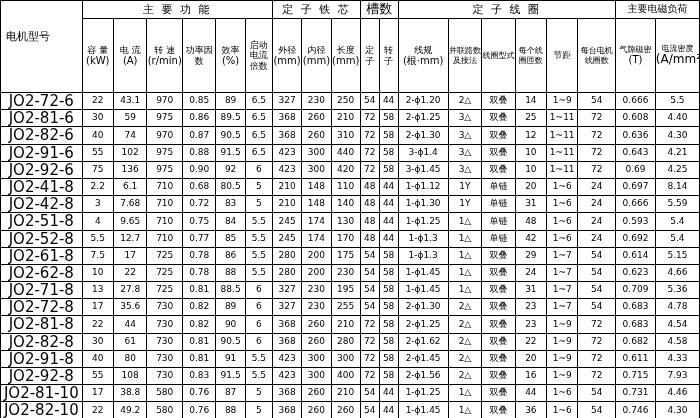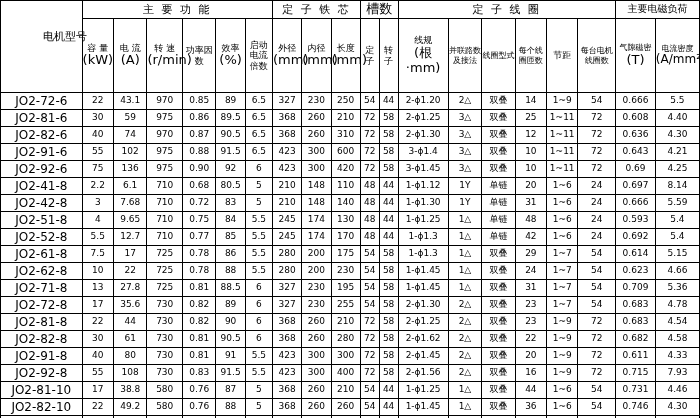--- a/index.html
+++ b/index.html
@@ -41,26 +41,26 @@
     font-size: 11px;
     letter-spacing: 2px;
     height: 17px;
   }
   .vtitle {
     font-size: 10.5px;
     line-height: 1.18;
     padding: 2px 1px;
   }
   .hdr-unit {
-    font-size: 13px;
+    font-size: 10px;
   }
   .no-top { border-top: none; }
   .no-left { border-left: none; }
   .model {
-    font-size: 12px;
+    font-size: 15px;
     text-align: left;
     padding-left: 4px;
     white-space: nowrap;
   }
   .row td {
     height: 16px;
   }
   .colhead {
     height: 74px;
   }
@@ -256,21 +256,21 @@
         <tr class="row">
           <td class="model">JO2-91-6</td>
           <td>55</td>
           <td>102</td>
           <td>975</td>
           <td>0.88</td>
           <td>91.5</td>
           <td>6.5</td>
           <td>423</td>
           <td>300</td>
-          <td>600</td>
+          <td>440</td>
           <td>72</td>
           <td>58</td>
           <td>3-ϕ1.4</td>
           <td>3△</td>
           <td>双叠</td>
           <td>10</td>
           <td>1~11</td>
           <td>72</td>
           <td>0.643</td>
           <td>4.21</td>
@@ -623,16 +623,16 @@
           <td>双叠</td>
           <td>26</td>
           <td>1~6</td>
           <td>72</td>
           <td>0.799</td>
           <td>4.92</td>
         </tr>
       </tbody>
   </table>
 
-  <div style="position:absolute;left:17px;top:30px;width:70px;text-align:right;font-size:11px;line-height:1.2;">
+  <div style="position:absolute;left:6px;top:30px;width:70px;text-align:left;font-size:11px;line-height:1.2;">
     <span>电机型号</span>
   </div>
 </div>
 
 </body></html>

